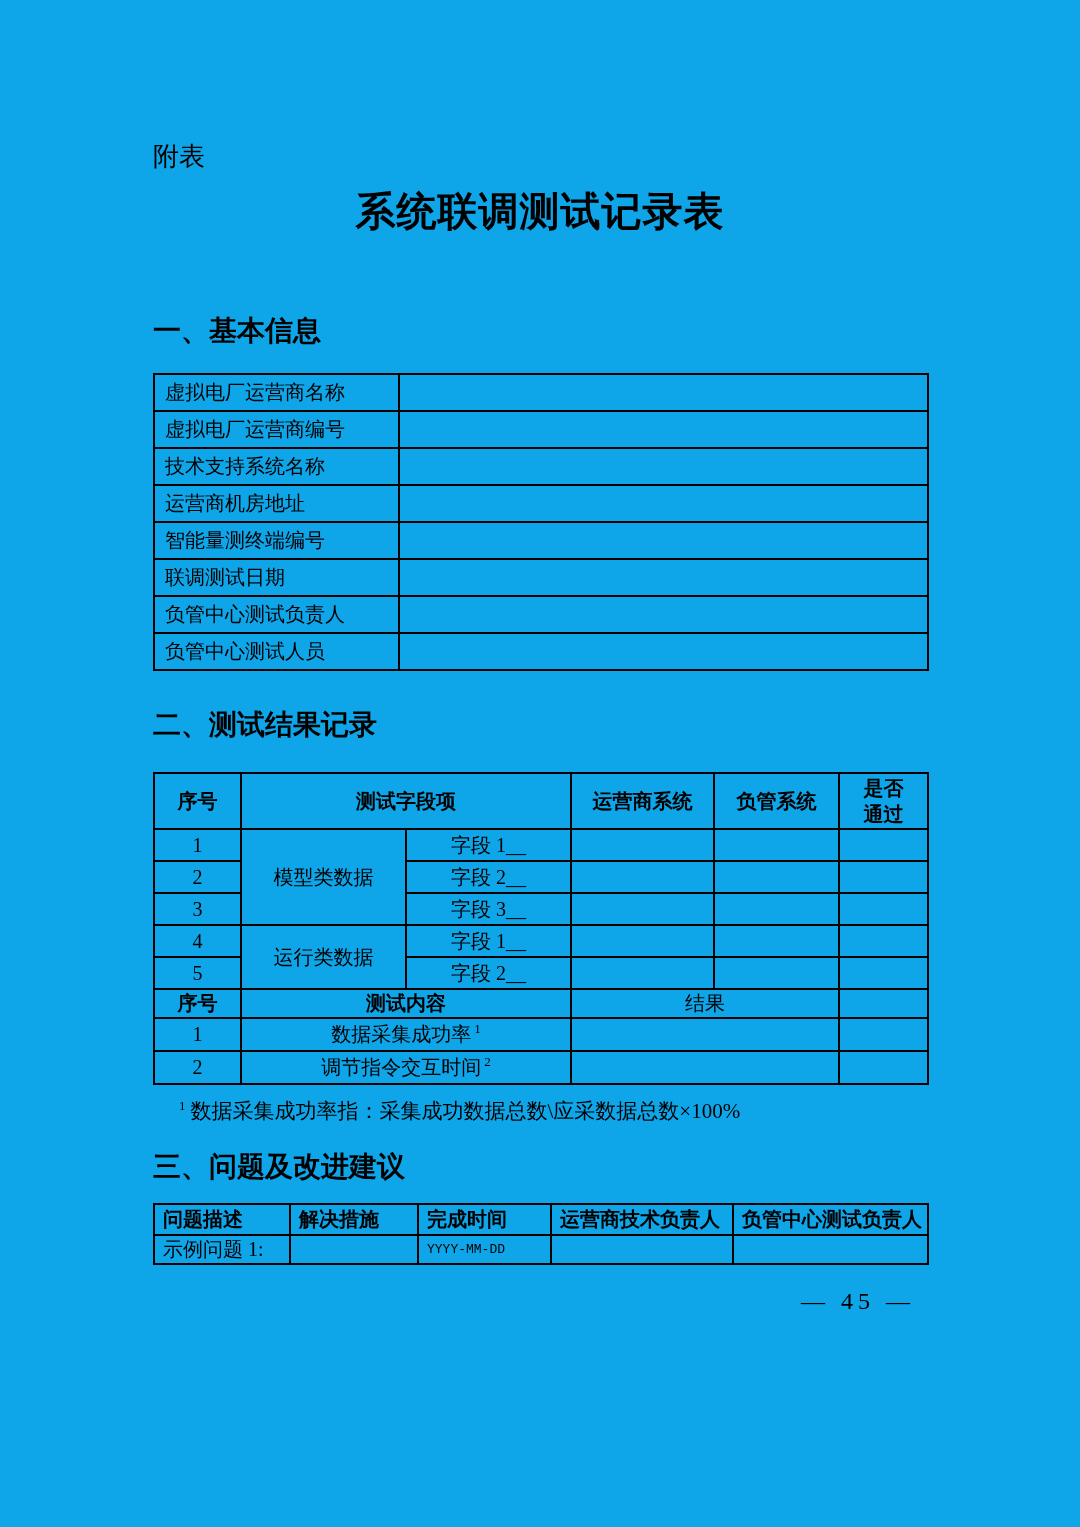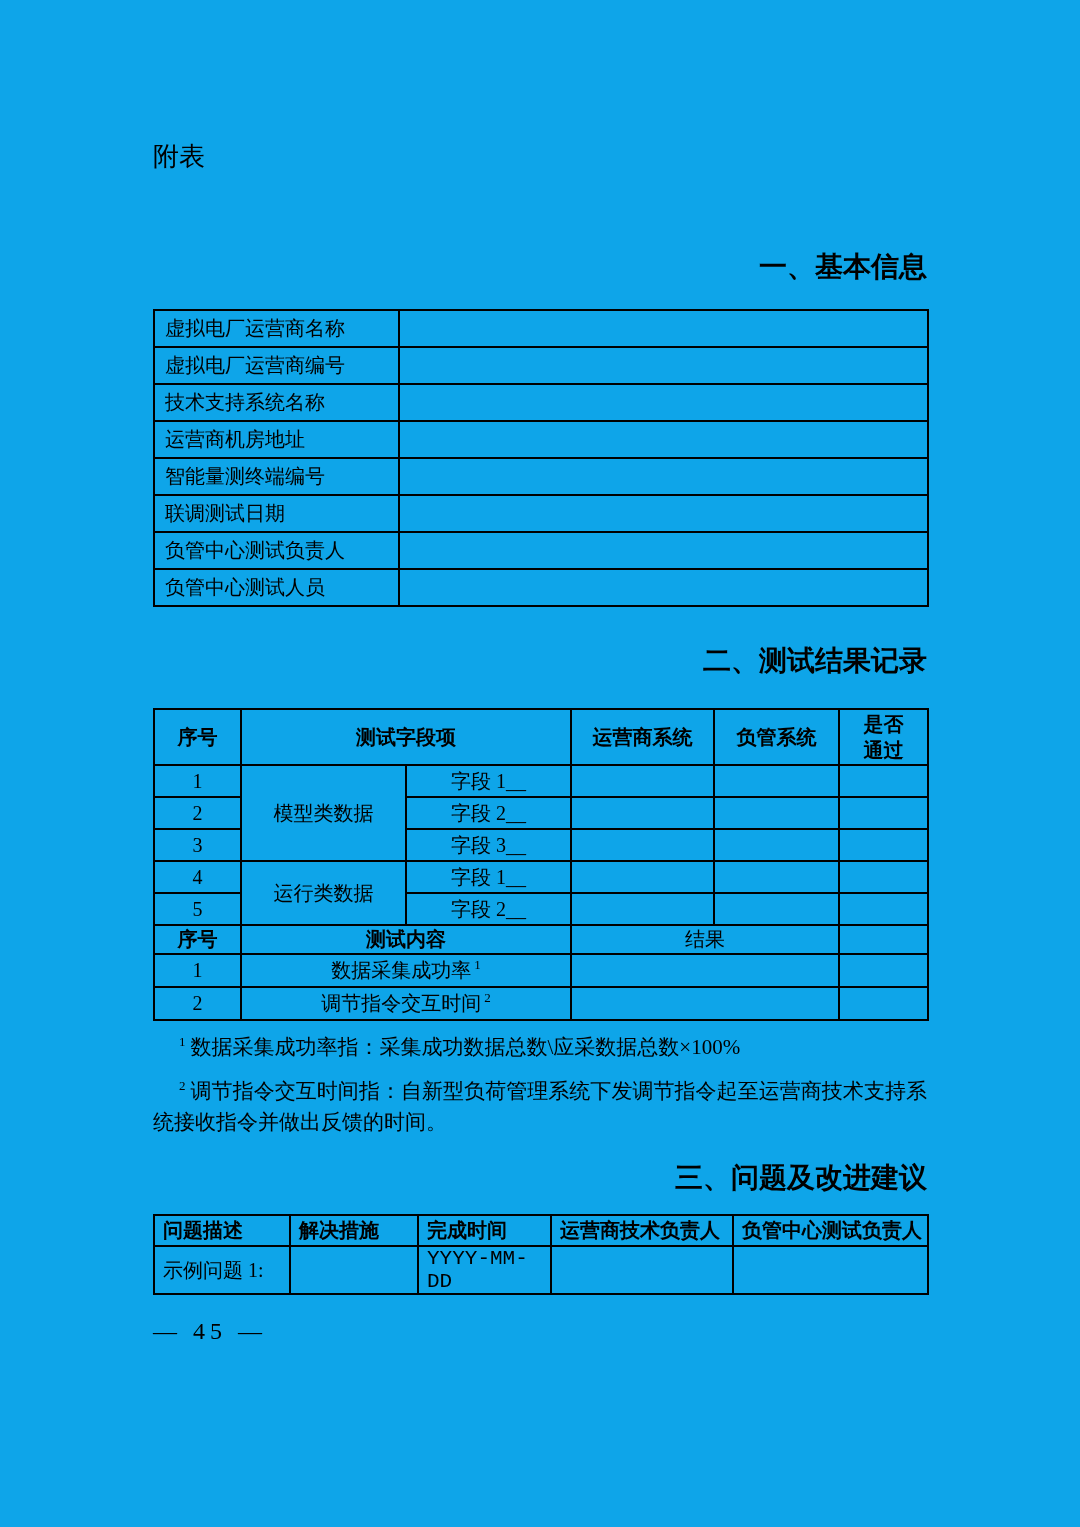--- a/index.html
+++ b/index.html
@@ -32,21 +32,20 @@
     font-weight: bold;
     text-align: center;
     letter-spacing: 1px;
   }
 
   .section-heading {
     font-family: "Liberation Sans", "DejaVu Sans", sans-serif;
     font-size: 28px;
     line-height: 31px;
     font-weight: bold;
-    text-align: right;
   }
   .s1 { margin-top: 79px; }
   .s2 { margin-top: 38px; }
   .s3 { margin-top: 24px; }
 
   table {
     border-collapse: collapse;
     table-layout: fixed;
     width: 774px;
   }
@@ -89,36 +88,38 @@
   }
   .fn1 { margin-top: 11px; }
   .fn2 { margin-top: 13px; text-align: justify; }
   .footnote sup { margin-right: 5px; }
 
   
   .t3 { margin-top: 21px; }
   .t3 tr.hdr3 { height: 31px; }
   .t3 tr.drow3 { height: 29px; }
   .t3 td { padding-left: 8px; font-size: 20px; }
-  .t3 td.mono { font-family: "Liberation Mono", "DejaVu Sans Mono", monospace; font-size: 21px; padding-left: 8px; }
+  .t3 td.mono { font-family: "Liberation Mono", "DejaVu Sans Mono", monospace; font-size: 13px; padding-left: 8px; }
 
   .page-number {
     margin-top: 23px;
+    text-align: right;
     padding-right: 12px;
     font-size: 24px;
     letter-spacing: 5px;
   }
 </style>
 </head>
 <body>
 
 <div class="page">
 
   <div class="appendix">附表</div>
 
+  <div class="doc-title">系统联调测试记录表</div>
 
   <div class="section-heading s1">一、基本信息</div>
 
   <table class="t1">
     <colgroup>
         <col style="width:245px">
         <col style="width:529px">
       </colgroup>
     <tbody>
       <tr>
@@ -231,21 +232,20 @@
         <td>2</td>
         <td colspan="2"><span>调节指令交互时间</span><sup>2</sup></td>
         <td colspan="2"></td>
         <td></td>
       </tr>
     </tbody>
   </table>
 
   <div class="footnote fn1"><sup>1</sup><span>数据采集成功率指：采集成功数据总数\应采数据总数×100%</span></div>
 
-  <div class="footnote fn2"><sup>2</sup><span>调节指令交互时间指：自新型负荷管理系统下发调节指令起至运营商技术支持系统接收指令并做出反馈的时间。</span></div>
 
   <div class="section-heading s3">三、问题及改进建议</div>
 
   <table class="t3">
     <colgroup>
       <col style="width:136px">
         <col style="width:128px">
         <col style="width:133px">
       <col style="width:182px">
         <col style="width:195px">

